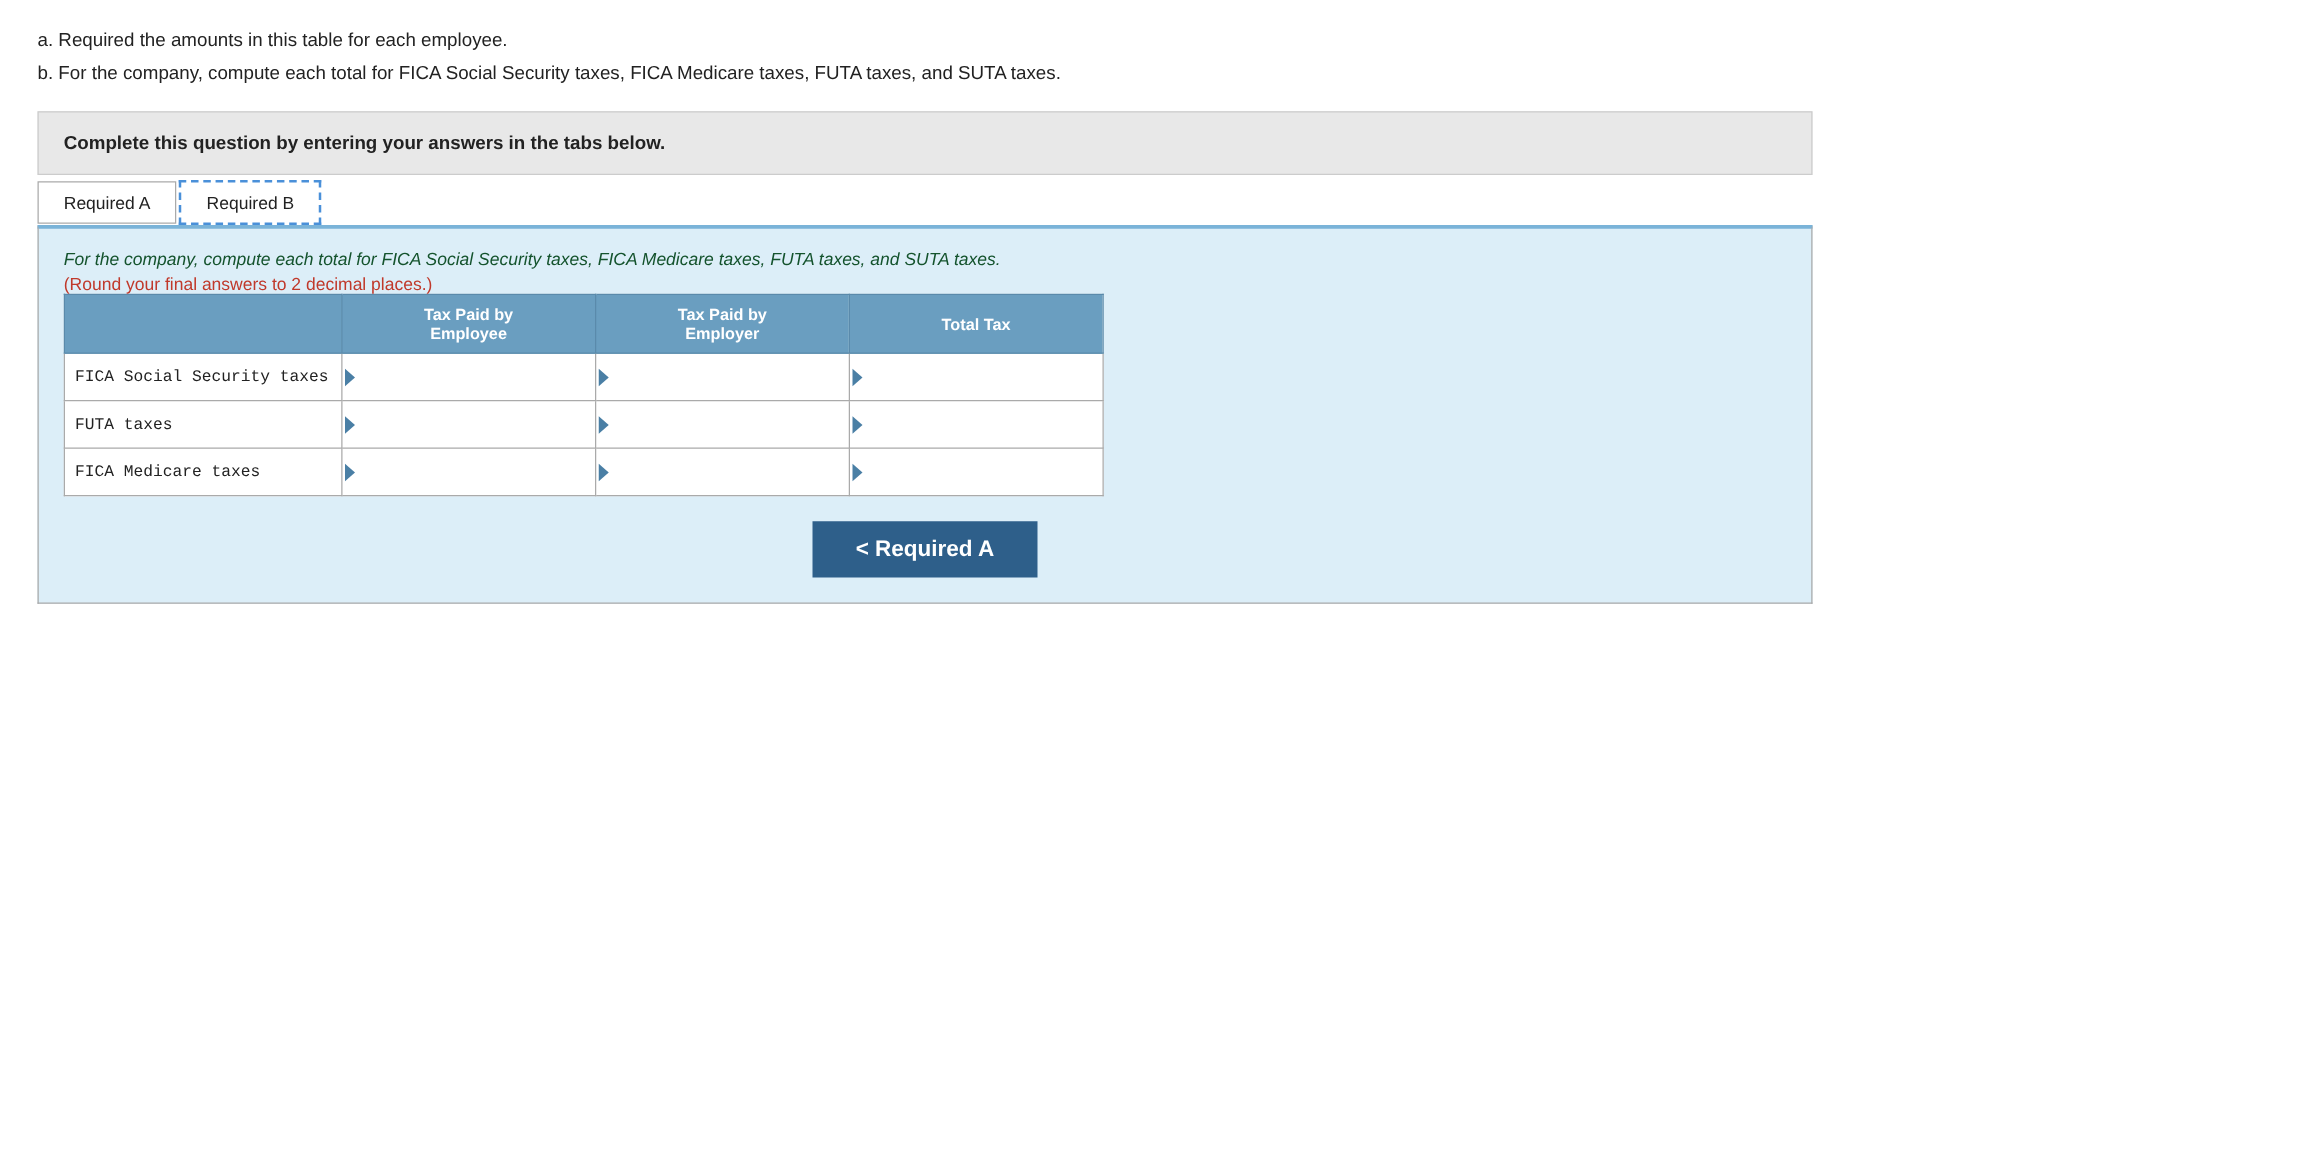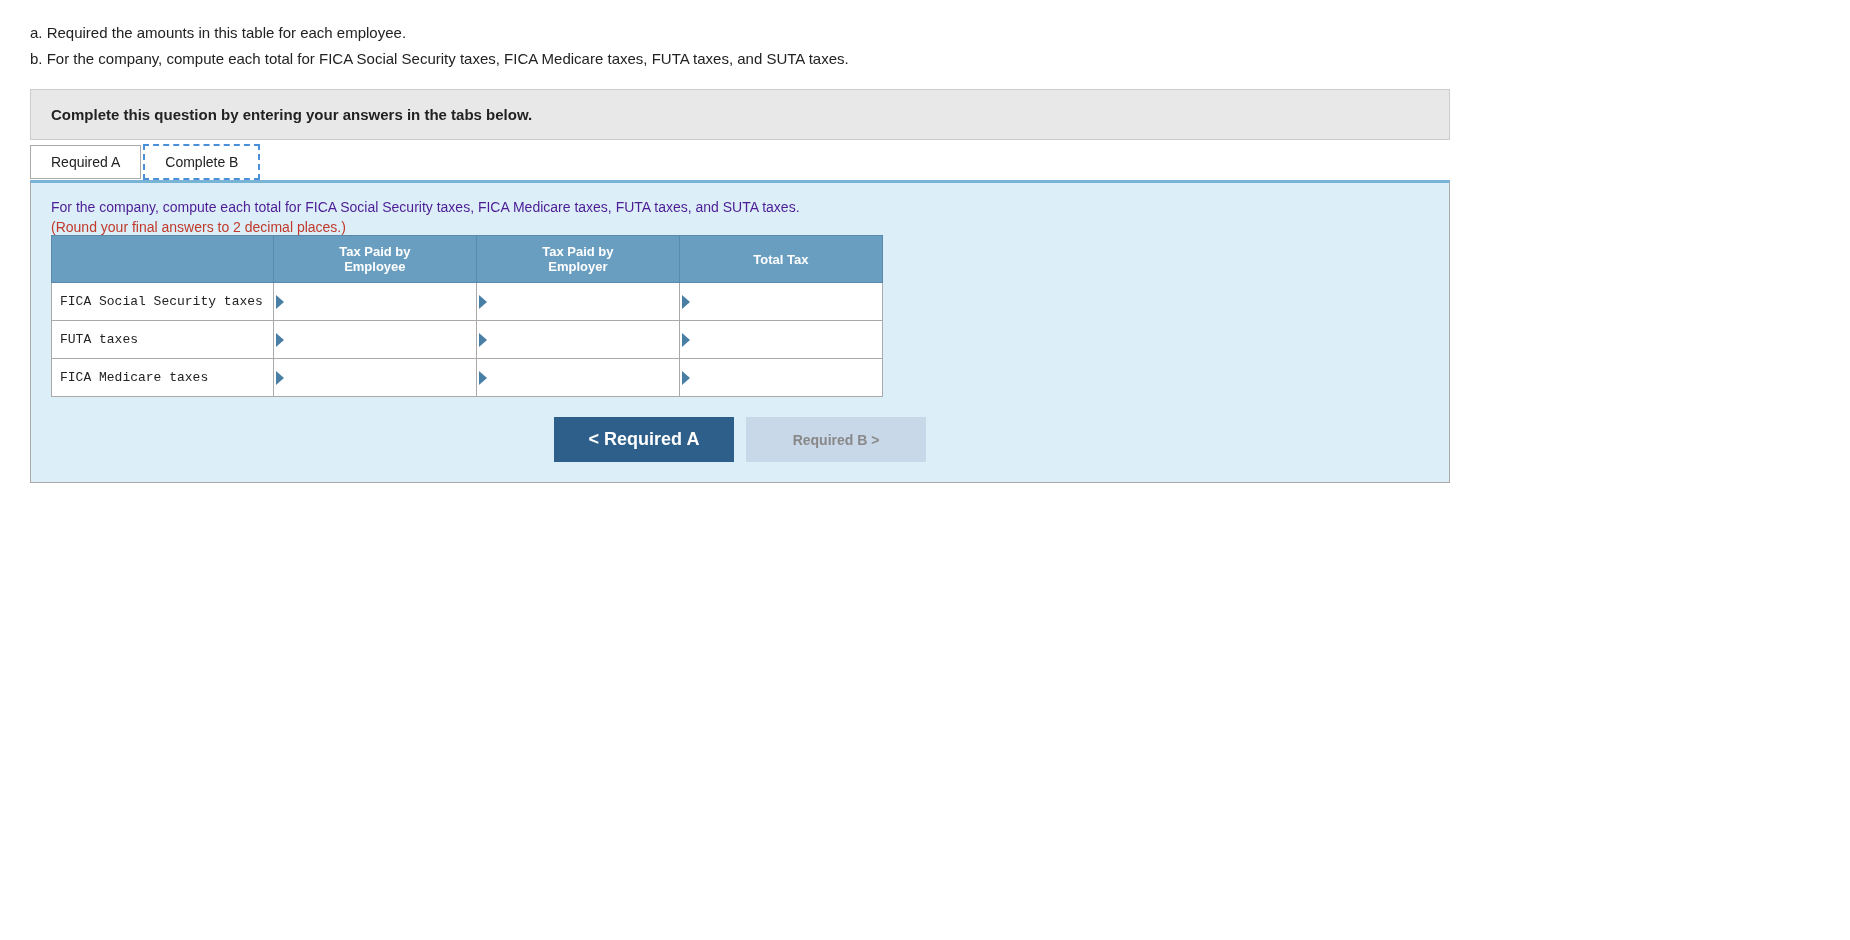--- a/index.html
+++ b/index.html
@@ -70,22 +70,23 @@
 
     .tab-content {
       border: 1px solid #aaa;
       border-top: 3px solid #7ab3d8;
       background: #dceef8;
       padding: 16px 20px 20px 20px;
     }
 
     .tab-description {
       font-size: 14px;
-      color: #4c1d95;
+      color: #14532d;
       margin-bottom: 4px;
+      font-style: italic;
     }
 
     .tab-note {
       font-size: 14px;
       color: #c0392b;
     }
 
     .data-table {
       border-collapse: collapse;
       background: #fff;
@@ -204,21 +205,21 @@
 <div class="complete-box">
   <span>Complete this question by entering your answers in the tabs below.</span>
 </div>
 
 <div class="tabs-container">
   <div class="tabs-row">
     <div class="tab tab-required-a">
       <span>Required A</span>
     </div>
     <div class="tab tab-required-b">
-      <span>Complete B</span>
+      <span>Required B</span>
     </div>
   </div>
 
   <div class="tab-content">
     <p class="tab-description">For the company, compute each total for FICA Social Security taxes, FICA Medicare taxes, FUTA taxes, and SUTA taxes.</p>
     <p class="tab-note">(Round your final answers to 2 decimal places.)</p>
 
     <table class="data-table">
       <thead>
         <tr>
@@ -290,16 +291,15 @@
                 <div class="input-arrow"></div>
                 <input type="text" class="cell-input" style="">
               </div>
             </td>
           </tr>
         </tbody>
     </table>
 
     <div class="nav-buttons">
       <button class="btn-prev">&lt; Required A</button>
-      <button class="btn-next">Required B &gt;</button>
     </div>
   </div>
 </div>
 
 </body></html>

